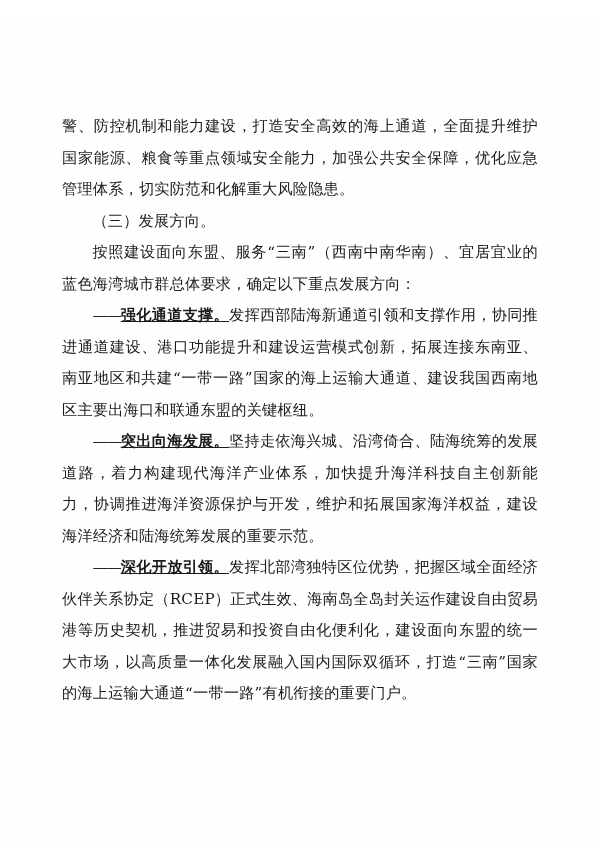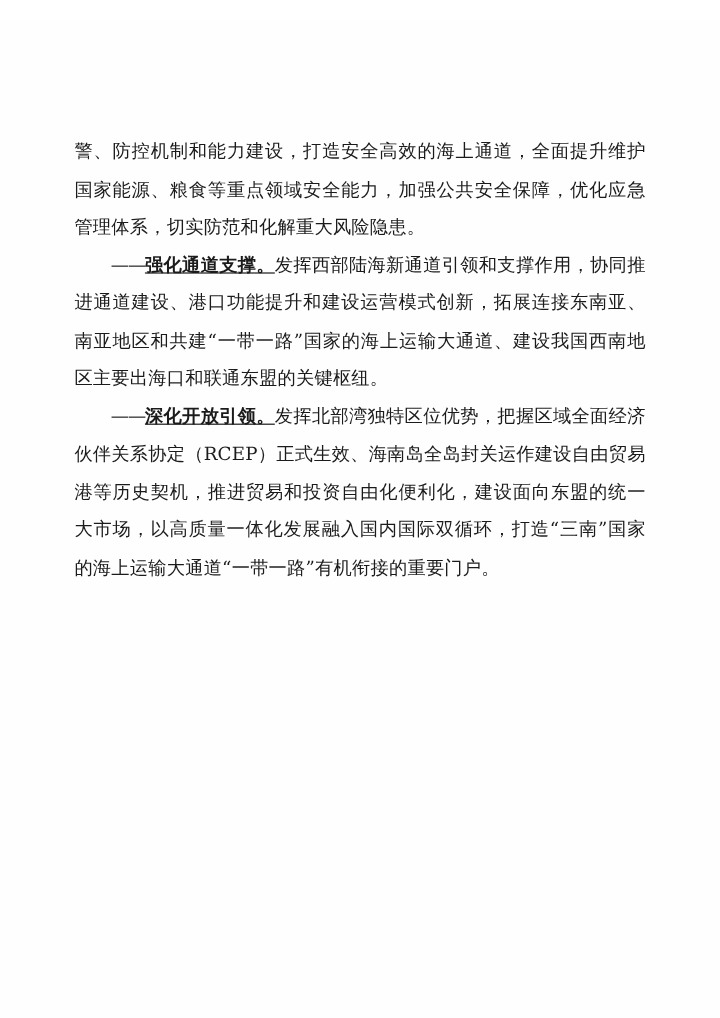--- a/index.html
+++ b/index.html
@@ -49,22 +49,25 @@
   }
 </style>
 </head>
 <body>
 
 <div class="page">
   <div class="doc-body">
 
     <p class="para">警、防控机制和能力建设，打造安全高效的海上通道，全面提升维护国家能源、粮食等重点领域安全能力，加强公共安全保障，优化应急管理体系，切实防范和化解重大风险隐患。</p>
 
+    <p class="para indent">（三）发展方向。</p>
 
+    <p class="para indent">按照建设面向东盟、服务“三南”（西南中南华南）、宜居宜业的蓝色海湾城市群总体要求，确定以下重点发展方向：</p>
 
     <p class="para dash"><span class="dash-mark">——</span><span class="lead">强化通道支撑。</span><span>发挥西部陆海新通道引领和支撑作用，协同推进通道建设、港口功能提升和建设运营模式创新，拓展连接东南亚、南亚地区和共建“一带一路”国家的海上运输大通道、建设我国西南地区主要出海口和联通东盟的关键枢纽。</span></p>
 
+    <p class="para dash"><span class="dash-mark">——</span><span class="lead">突出向海发展。</span><span>坚持走依海兴城、沿湾倚合、陆海统筹的发展道路，着力构建现代海洋产业体系，加快提升海洋科技自主创新能力，协调推进海洋资源保护与开发，维护和拓展国家海洋权益，建设海洋经济和陆海统筹发展的重要示范。</span></p>
 
     <p class="para dash"><span class="dash-mark">——</span><span class="lead">深化开放引领。</span><span>发挥北部湾独特区位优势，把握区域全面经济伙伴关系协定（RCEP）正式生效、海南岛全岛封关运作建设自由贸易港等历史契机，推进贸易和投资自由化便利化，建设面向东盟的统一大市场，以高质量一体化发展融入国内国际双循环，打造“三南”国家的海上运输大通道“一带一路”有机衔接的重要门户。</span></p>
 
 
   </div>
 </div>
 
 </body></html>

